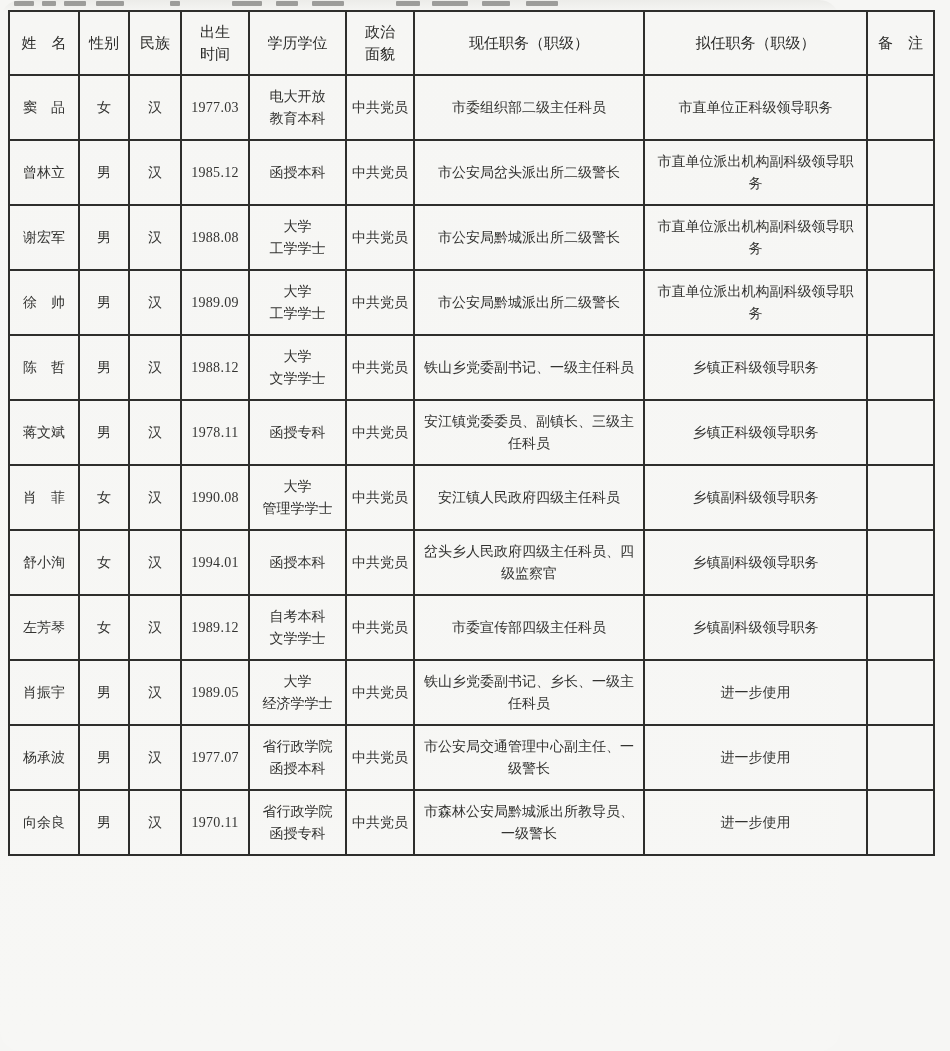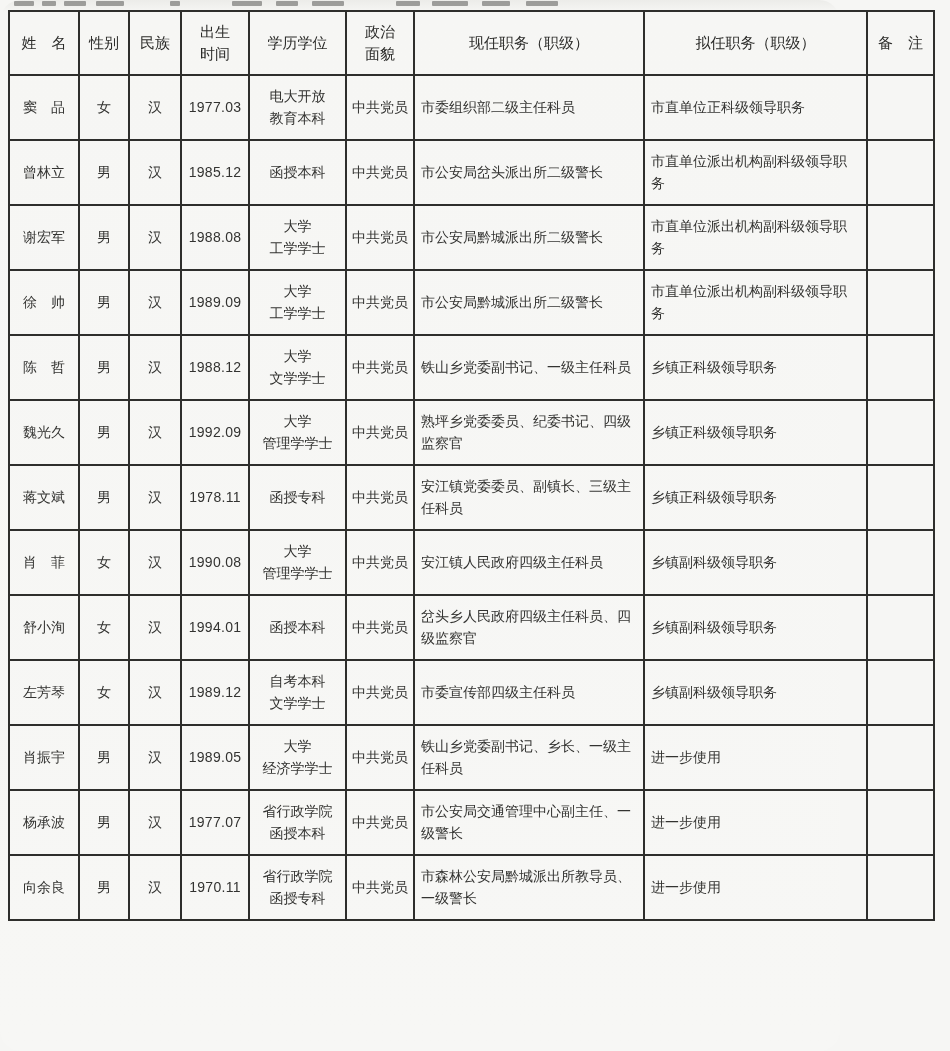--- a/index.html
+++ b/index.html
@@ -59,23 +59,23 @@
     white-space: pre-line;
     line-height: 1.45;
     color: #2c2c2a;
   }
   tbody td {
     height: 57px;
     font-size: 14px;
     line-height: 1.55;
   }
   td.c { text-align: center; white-space: pre-line; }
-  td.l { text-align: left; padding: 3px 6px; white-space: normal; }
+  td.l { text-align: center; padding: 3px 6px; white-space: normal; }
   td.num {
-    font-family: Liberation Sans, sans-serif;
+    font-family: Liberation Serif, serif;
     font-size: 14px;
     letter-spacing: .3px;
     text-align: center;
   }
 </style>
 </head>
 <body>
 
 <div class="page">
 
@@ -175,32 +175,20 @@
           <td class="c">汉</td>
           <td class="num">1988.12</td>
           <td class="c">大学
 文学学士</td>
           <td class="c">中共党员</td>
           <td class="l">铁山乡党委副书记、一级主任科员</td>
           <td class="l">乡镇正科级领导职务</td>
           <td class="c"></td>
         </tr>
         <tr>
-          <td class="c">魏光久</td>
-          <td class="c">男</td>
-          <td class="c">汉</td>
-          <td class="num">1992.09</td>
-          <td class="c">大学
-管理学学士</td>
-          <td class="c">中共党员</td>
-          <td class="l">熟坪乡党委委员、纪委书记、四级监察官</td>
-          <td class="l">乡镇正科级领导职务</td>
-          <td class="c"></td>
-        </tr>
-        <tr>
           <td class="c">蒋文斌</td>
           <td class="c">男</td>
           <td class="c">汉</td>
           <td class="num">1978.11</td>
           <td class="c">函授专科</td>
           <td class="c">中共党员</td>
           <td class="l">安江镇党委委员、副镇长、三级主任科员</td>
           <td class="l">乡镇正科级领导职务</td>
           <td class="c"></td>
         </tr>

